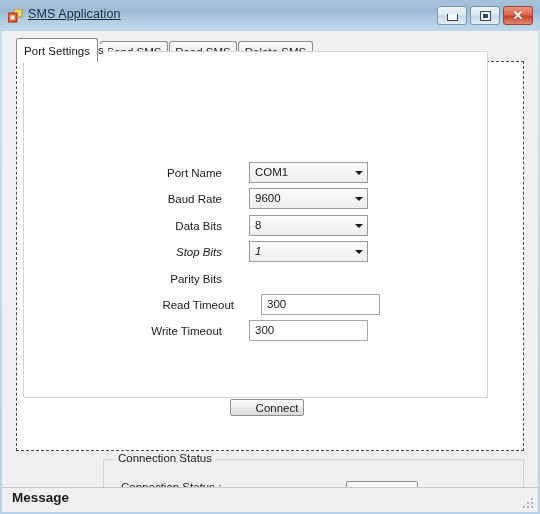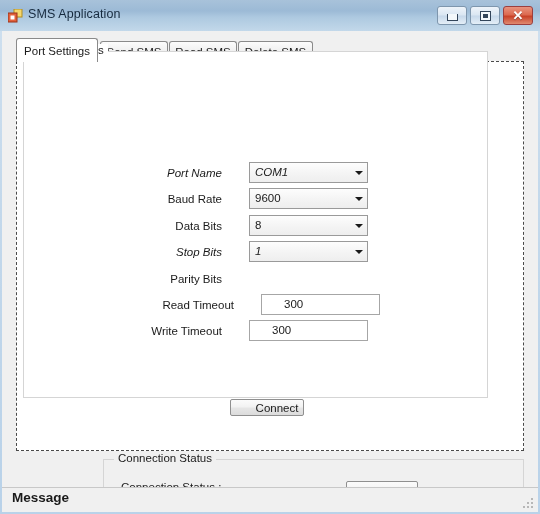--- a/index.html
+++ b/index.html
@@ -38,20 +38,21 @@
     left: 8px; top: 9px;
     width: 15px; height: 14px;
   }
   #title-text {
     position: absolute;
     left: 28px; top: 7px;
     font-size: 12.5px;
     color: #162a3e;
     letter-spacing: .1px;
     white-space: nowrap;
+    text-decoration: underline;
   }
   .winbtn {
     position: absolute;
     top: 6px;
     width: 30px;
     height: 19px;
     border: 1px solid #7e96ad;
     border-radius: 3px;
     background: linear-gradient(to bottom, #eef4fa 0%, #dae6f2 48%, #c6d8ea 52%, #e4eef7 100%);
     box-sizing: border-box;
@@ -227,21 +228,21 @@
     display: block;
     width: 0; height: 0;
     border-left: 4px solid transparent;
     border-right: 4px solid transparent;
     border-top: 4px solid #1a1a1a;
   }
   .textbox {
     border: 1px solid #a6a6a6;
     background: #ffffff;
     line-height: 19px;
-    padding-left: 22px;
+    padding-left: 5px;
     white-space: nowrap;
     overflow: hidden;
     cursor: text;
   }
 
   
   .button {
     position: absolute;
     border: 1px solid #8f8f8f;
     border-radius: 2px;
@@ -367,21 +368,21 @@
         <span>Delete SMS</span>
       </div>
     </div>
 
     <div id="tabpage"></div>
 
     <div class="groupbox" id="gb-port">
       <span class="gb-title">Port Settings</span>
     </div>
 
-    <div class="frow" style="top:131px;font-style:italic;">
+    <div class="frow" style="top:131px;">
       <span class="flabel">Port Name</span>
       <div class="fctl combo">
         <span class="ctext">COM1</span>
         <span class="carrow">
             <i></i>
           </span>
       </div>
     </div>
 
     <div class="frow" style="top:157px;">

